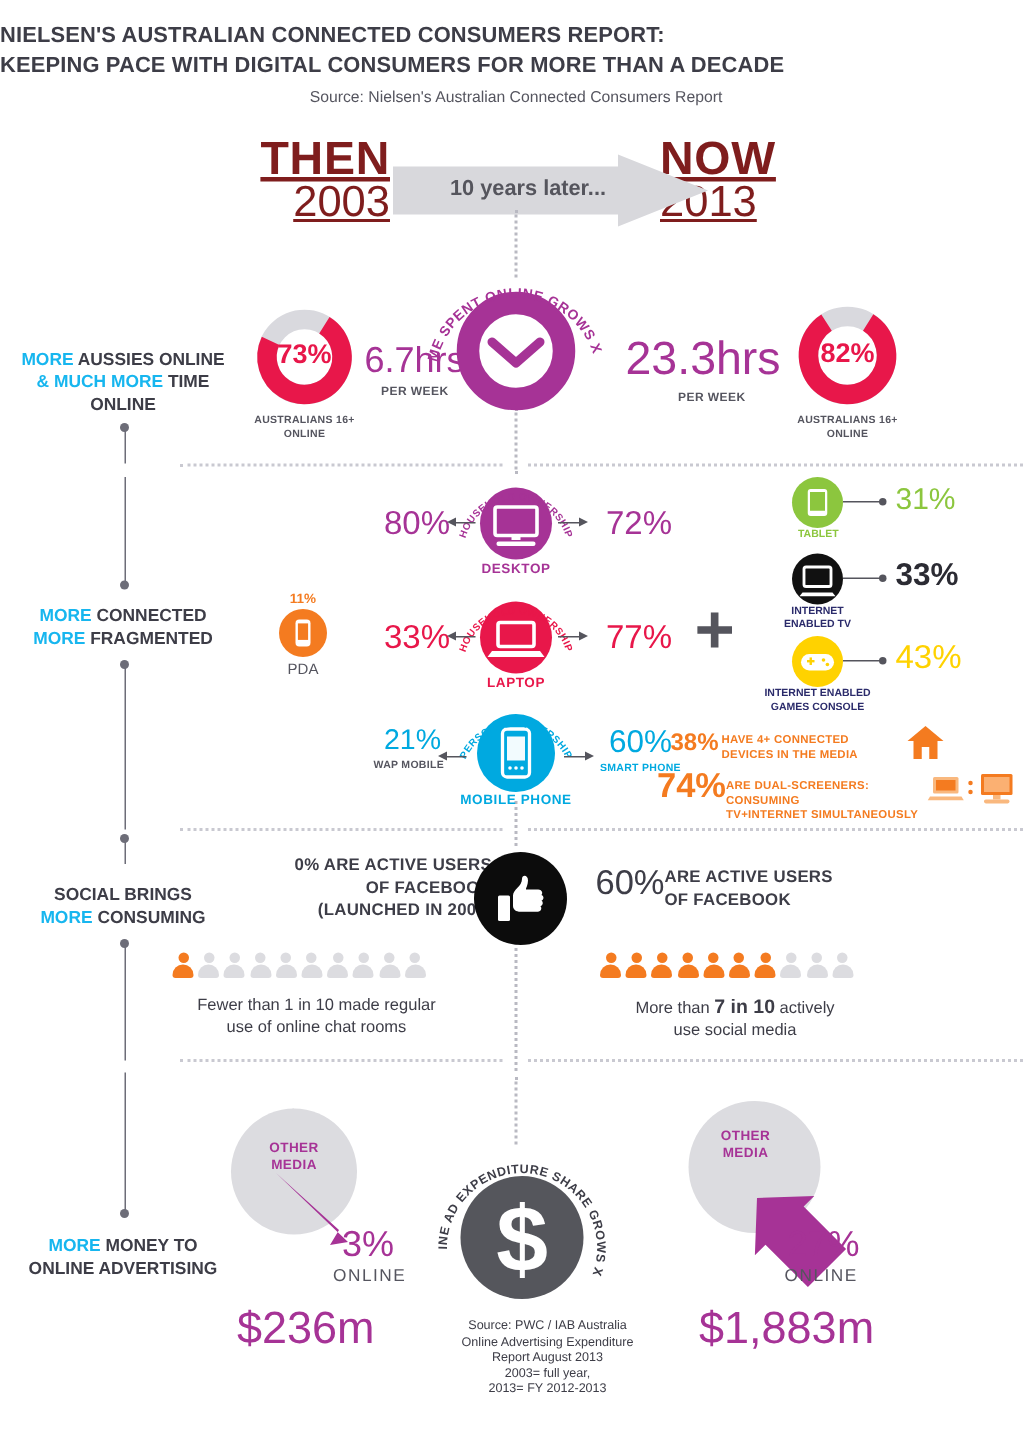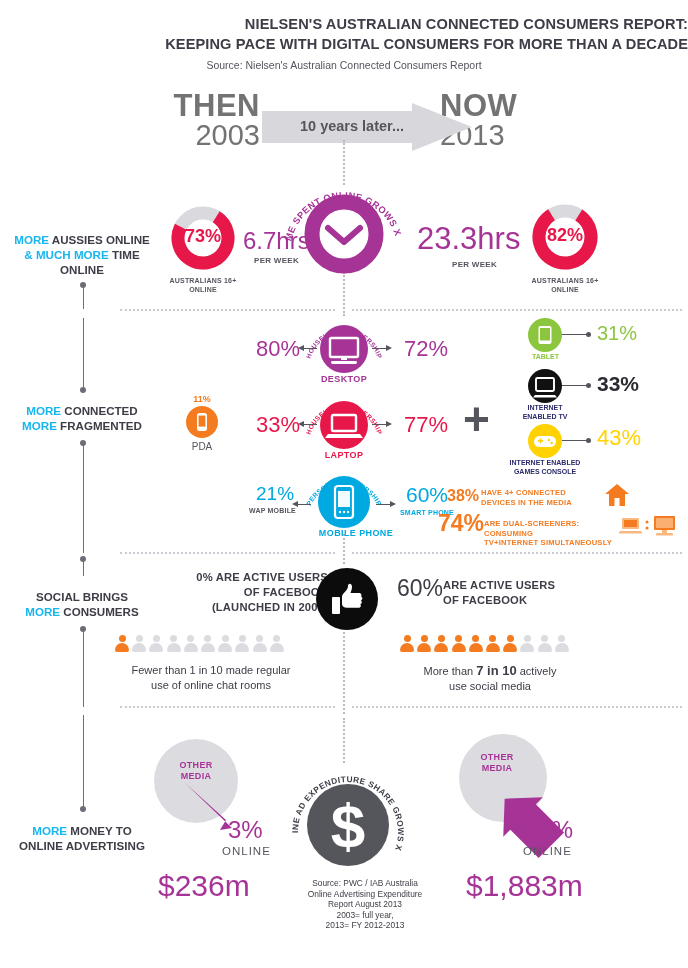--- a/index.html
+++ b/index.html
@@ -2,25 +2,25 @@
 <html><head>
 <meta charset="utf-8">
 <style>
   html,body{margin:0;padding:0;background:#fff;}
   body{width:688px;height:968px;position:relative;overflow:hidden;
        font-family:"Liberation Sans",sans-serif;color:#3b3b46;}
   .abs{position:absolute;}
   .ctr{text-align:center;}
 
   
-  #title{left:0;top:14px;width:688px;text-align:right;font-weight:bold;
+  #title{left:0;top:14px;width:688px;text-align:left;font-weight:bold;
          font-size:14.6px;letter-spacing:.1px;line-height:20px;color:#3d3d47;}
   #source-line{left:0;top:59px;width:688px;text-align:center;font-size:10.5px;color:#55555f;}
 
-  .era{font-weight:bold;color:#737373;line-height:1;}
+  .era{font-weight:bold;color:#7f1d1d;line-height:1;text-decoration:underline;}
   .era .word{font-size:31px;letter-spacing:.5px;}
   .era .yr{font-size:29px;font-weight:normal;}
   #then{left:130px;top:90px;width:130px;text-align:right;}
   #now{left:440px;top:90px;width:150px;text-align:left;}
 
   #arrow{left:262px;top:103px;width:210px;height:48px;}
   #arrow-label{left:262px;top:110px;width:180px;text-align:center;
       font-size:14.5px;font-weight:bold;color:#55555d;line-height:32px;}
 
   
@@ -129,21 +129,21 @@
 <div class="abs rail-line" style="left:83px;top:318px;height:72px;"></div>
 <div class="abs rail-dot" style="left:80px;top:387px;"></div>
 <div class="abs rail-line" style="left:83px;top:443px;height:110px;"></div>
 <div class="abs rail-dot" style="left:80px;top:440px;"></div>
 
 <div class="abs rail ctr" style="left:2px;top:589px;width:160px;">
   <div>
     <span class="blue"></span><span>SOCIAL BRINGS</span>
   </div>
   <div>
-    <span class="blue">MORE</span><span> CONSUMERS</span>
+    <span class="blue">MORE</span><span> CONSUMING</span>
   </div>
 </div>
 <div class="abs rail-line" style="left:83px;top:558px;height:18px;"></div>
 <div class="abs rail-dot" style="left:80px;top:556px;"></div>
 <div class="abs rail-line" style="left:83px;top:629px;height:78px;"></div>
 <div class="abs rail-dot" style="left:80px;top:626px;"></div>
 
 <div class="abs rail ctr" style="left:2px;top:823px;width:160px;">
   <div>
     <span class="blue">MORE</span><span> MONEY TO</span>
@@ -264,21 +264,21 @@
 <div class="abs" style="left:305px;top:469px;">
   <svg width="78" height="48" viewBox="0 0 78 48">
     <defs>
         <path id="mob" d="M3,44 A37,37 0 0 1 75,44" fill="none"></path>
       </defs>
     <text font-family="Liberation Sans, sans-serif" font-size="6.6" font-weight="bold" fill="#00a9e0" letter-spacing="0.3">
       <textPath href="#mob" startOffset="50%" text-anchor="middle">PERSONAL OWNERSHIP</textPath>
     </text>
   </svg>
 </div>
-<div class="abs devname ctr" style="left:316px;top:528px;width:80px;color:#00a9e0;">MOBILE PHONE</div>
+<div class="abs devname ctr" style="left:304px;top:528px;width:80px;color:#00a9e0;">MOBILE PHONE</div>
 <div class="abs pct" style="left:256px;top:484px;font-size:19px;color:#00a9e0;">21%</div>
 <div class="abs cap" style="left:249px;top:506px;color:#55555f;">WAP MOBILE</div>
 <div class="abs arrowline" style="left:297px;top:504px;width:14px;"></div>
 <div class="abs arrowhead" style="left:292px;top:500.5px;border-right:6px solid #55555d;"></div>
 <div class="abs pct" style="left:406px;top:484px;font-size:21px;color:#00a9e0;">60%</div>
 <div class="abs cap" style="left:400px;top:508px;color:#00a9e0;">SMART PHONE</div>
 <div class="abs arrowline" style="left:376px;top:504px;width:14px;"></div>
 <div class="abs arrowhead" style="left:390px;top:500.5px;border-left:6px solid #55555d;"></div>
 
 <div class="abs" style="left:186px;top:406px;">

